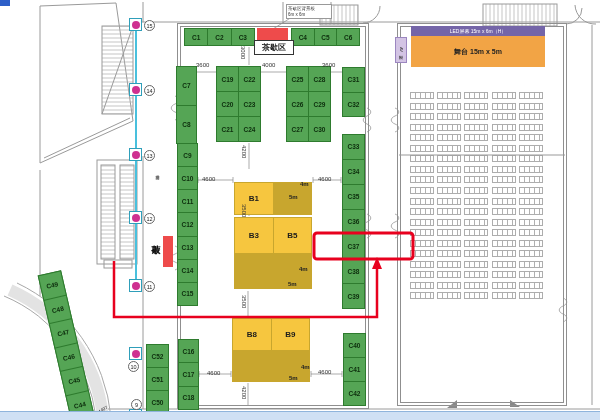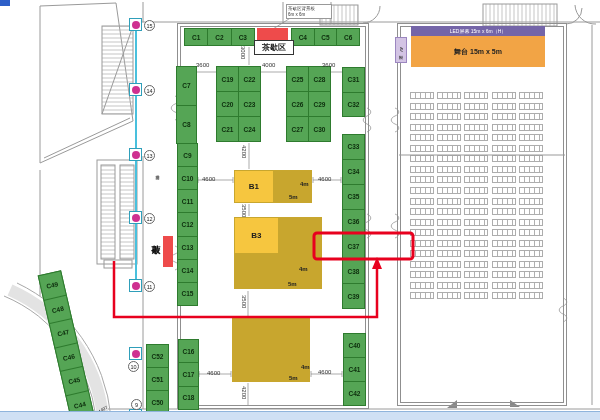--- a/index.html
+++ b/index.html
@@ -29,22 +29,22 @@
   #g-c78{left:176px;top:66px;width:21px;height:78px;grid-template-rows:repeat(2,1fr);}
   #g-c1924{left:216px;top:66px;width:45px;height:76px;grid-template-columns:repeat(2,1fr);grid-template-rows:repeat(3,1fr);}
   #g-c2530{left:286px;top:66px;width:45px;height:76px;grid-template-columns:repeat(2,1fr);grid-template-rows:repeat(3,1fr);}
   #g-c3132{left:342px;top:67px;width:23px;height:50px;grid-template-rows:repeat(2,1fr);}
   #g-c915{left:177px;top:143px;width:21px;height:163px;grid-template-rows:repeat(7,1fr);}
   #g-c3339{left:342px;top:134px;width:23px;height:175px;grid-template-rows:repeat(7,1fr);}
   #g-c5250{left:146px;top:344px;width:23px;height:70px;grid-template-rows:repeat(3,1fr);}
   #g-c1618{left:178px;top:339px;width:21px;height:71px;grid-template-rows:repeat(3,1fr);}
   #g-c4042{left:343px;top:333px;width:23px;height:73px;grid-template-rows:repeat(3,1fr);}
   #g-diag{left:54px;top:271px;width:24px;height:148px;grid-template-rows:repeat(6,1fr);transform:rotate(-13deg);}
-  #g-b12{left:234px;top:170px;width:78px;height:33px;grid-template-columns:repeat(2,1fr);}
-  #g-b36{left:234px;top:217px;width:88px;height:72px;grid-template-columns:repeat(2,1fr);grid-template-rows:repeat(2,1fr);}
+  #g-b12{left:234px;top:182px;width:78px;height:33px;grid-template-columns:repeat(2,1fr);}
+  #g-b36{left:234px;top:217px;width:78px;height:72px;grid-template-columns:repeat(2,1fr);grid-template-rows:repeat(2,1fr);}
   #g-b710{left:232px;top:318px;width:78px;height:64px;grid-template-columns:repeat(2,1fr);grid-template-rows:repeat(2,1fr);}
 
   .lbl{position:absolute;z-index:20;color:#222;}
   .dim{font-size:6px;color:#333;z-index:20;white-space:nowrap;}
   .dim.vert{writing-mode:vertical-rl;}
   .size-note{position:absolute;z-index:21;font-size:6px;font-weight:bold;color:#222;}
 
   #tea-top-rect{position:absolute;left:257px;top:28px;width:31px;height:13px;background:var(--teared);z-index:11;}
   #tea-top-label{left:254px;top:40px;width:38px;height:13px;background:#fff;border:1px solid #333;
     font-size:8px;font-weight:bold;display:flex;align-items:center;justify-content:center;}
@@ -211,22 +211,25 @@
       <div class="cell">C46</div>
       <div class="cell">C45</div>
       <div class="cell">C44</div>
     </div>
 
   <div class="booth-group yellow" id="g-b12">
       <div class="cell">B1</div>
     </div>
   <div class="booth-group yellow" id="g-b36">
       <div class="cell">B3</div>
+      <div class="cell">B5</div>
     </div>
   <div class="booth-group yellow" id="g-b710">
+      <div class="cell">B8</div>
+      <div class="cell">B9</div>
     </div>
 
   <span class="size-note" style="left:300px;top:181px;">4m</span>
   <span class="size-note" style="left:289px;top:194px;">5m</span>
   <span class="size-note" style="left:299px;top:266px;">4m</span>
   <span class="size-note" style="left:288px;top:281px;">5m</span>
   <span class="size-note" style="left:301px;top:364px;">4m</span>
   <span class="size-note" style="left:289px;top:375px;">5m</span>
 
   <div id="tea-top-rect"></div>

